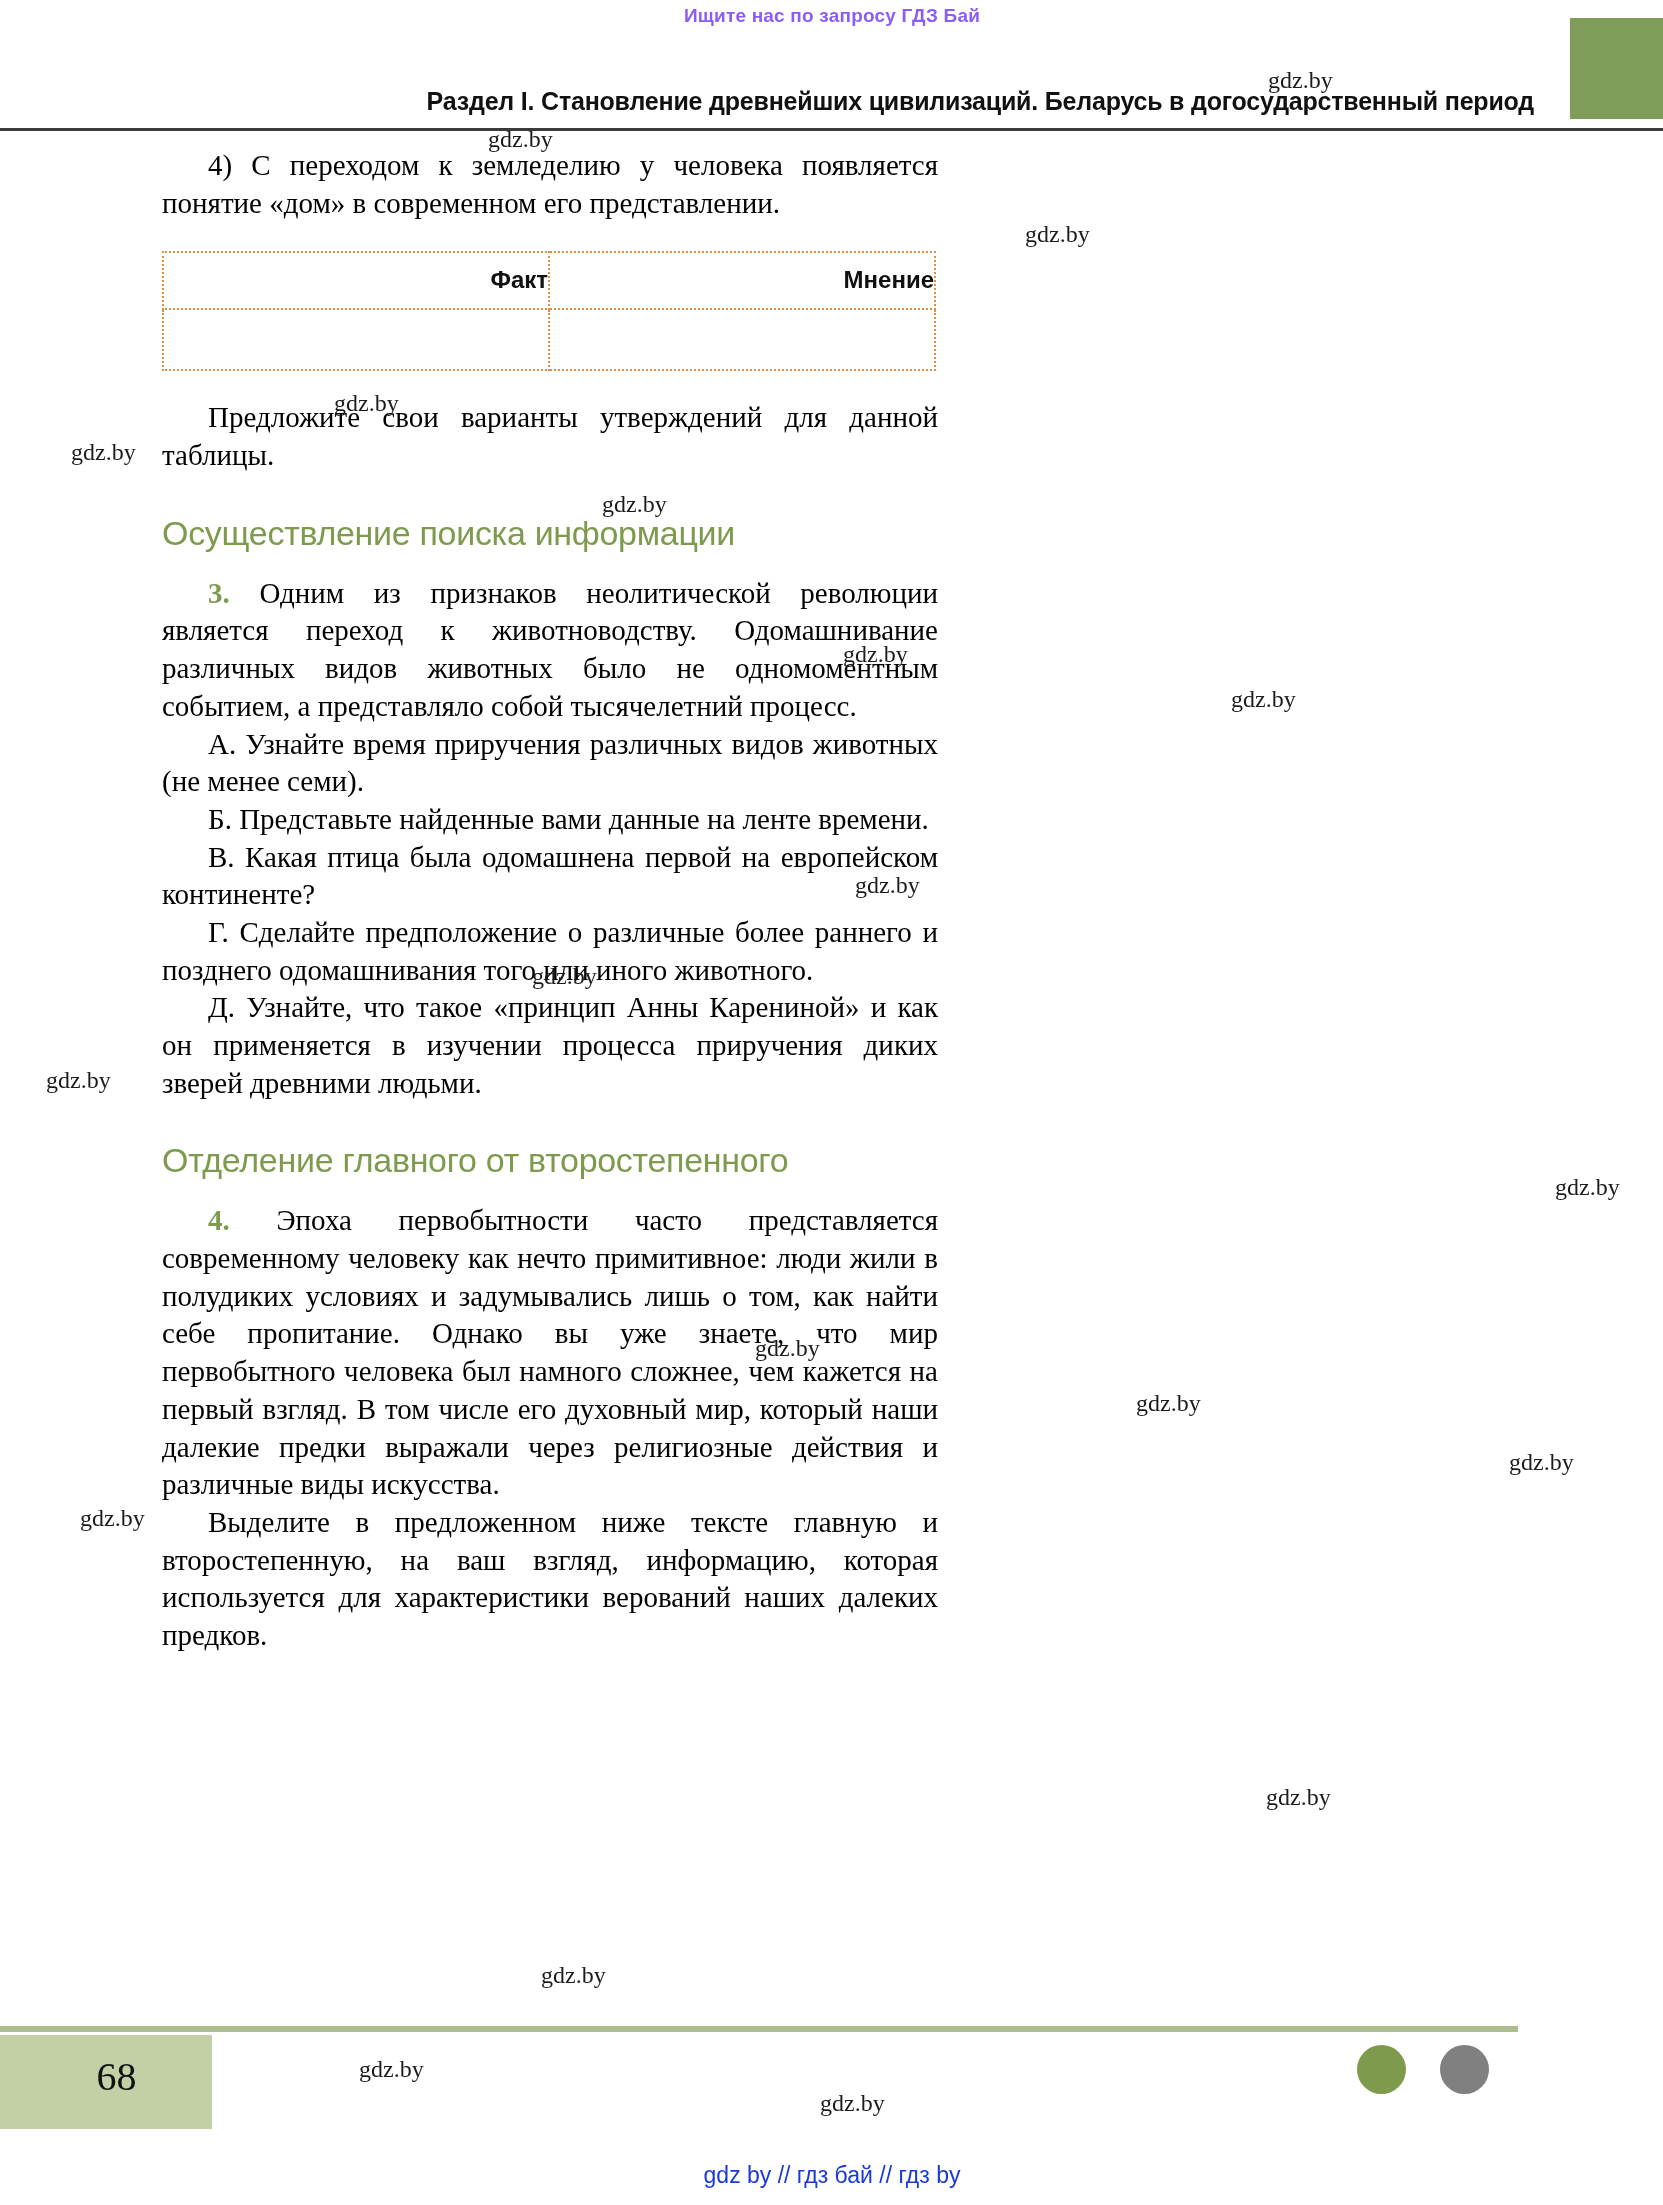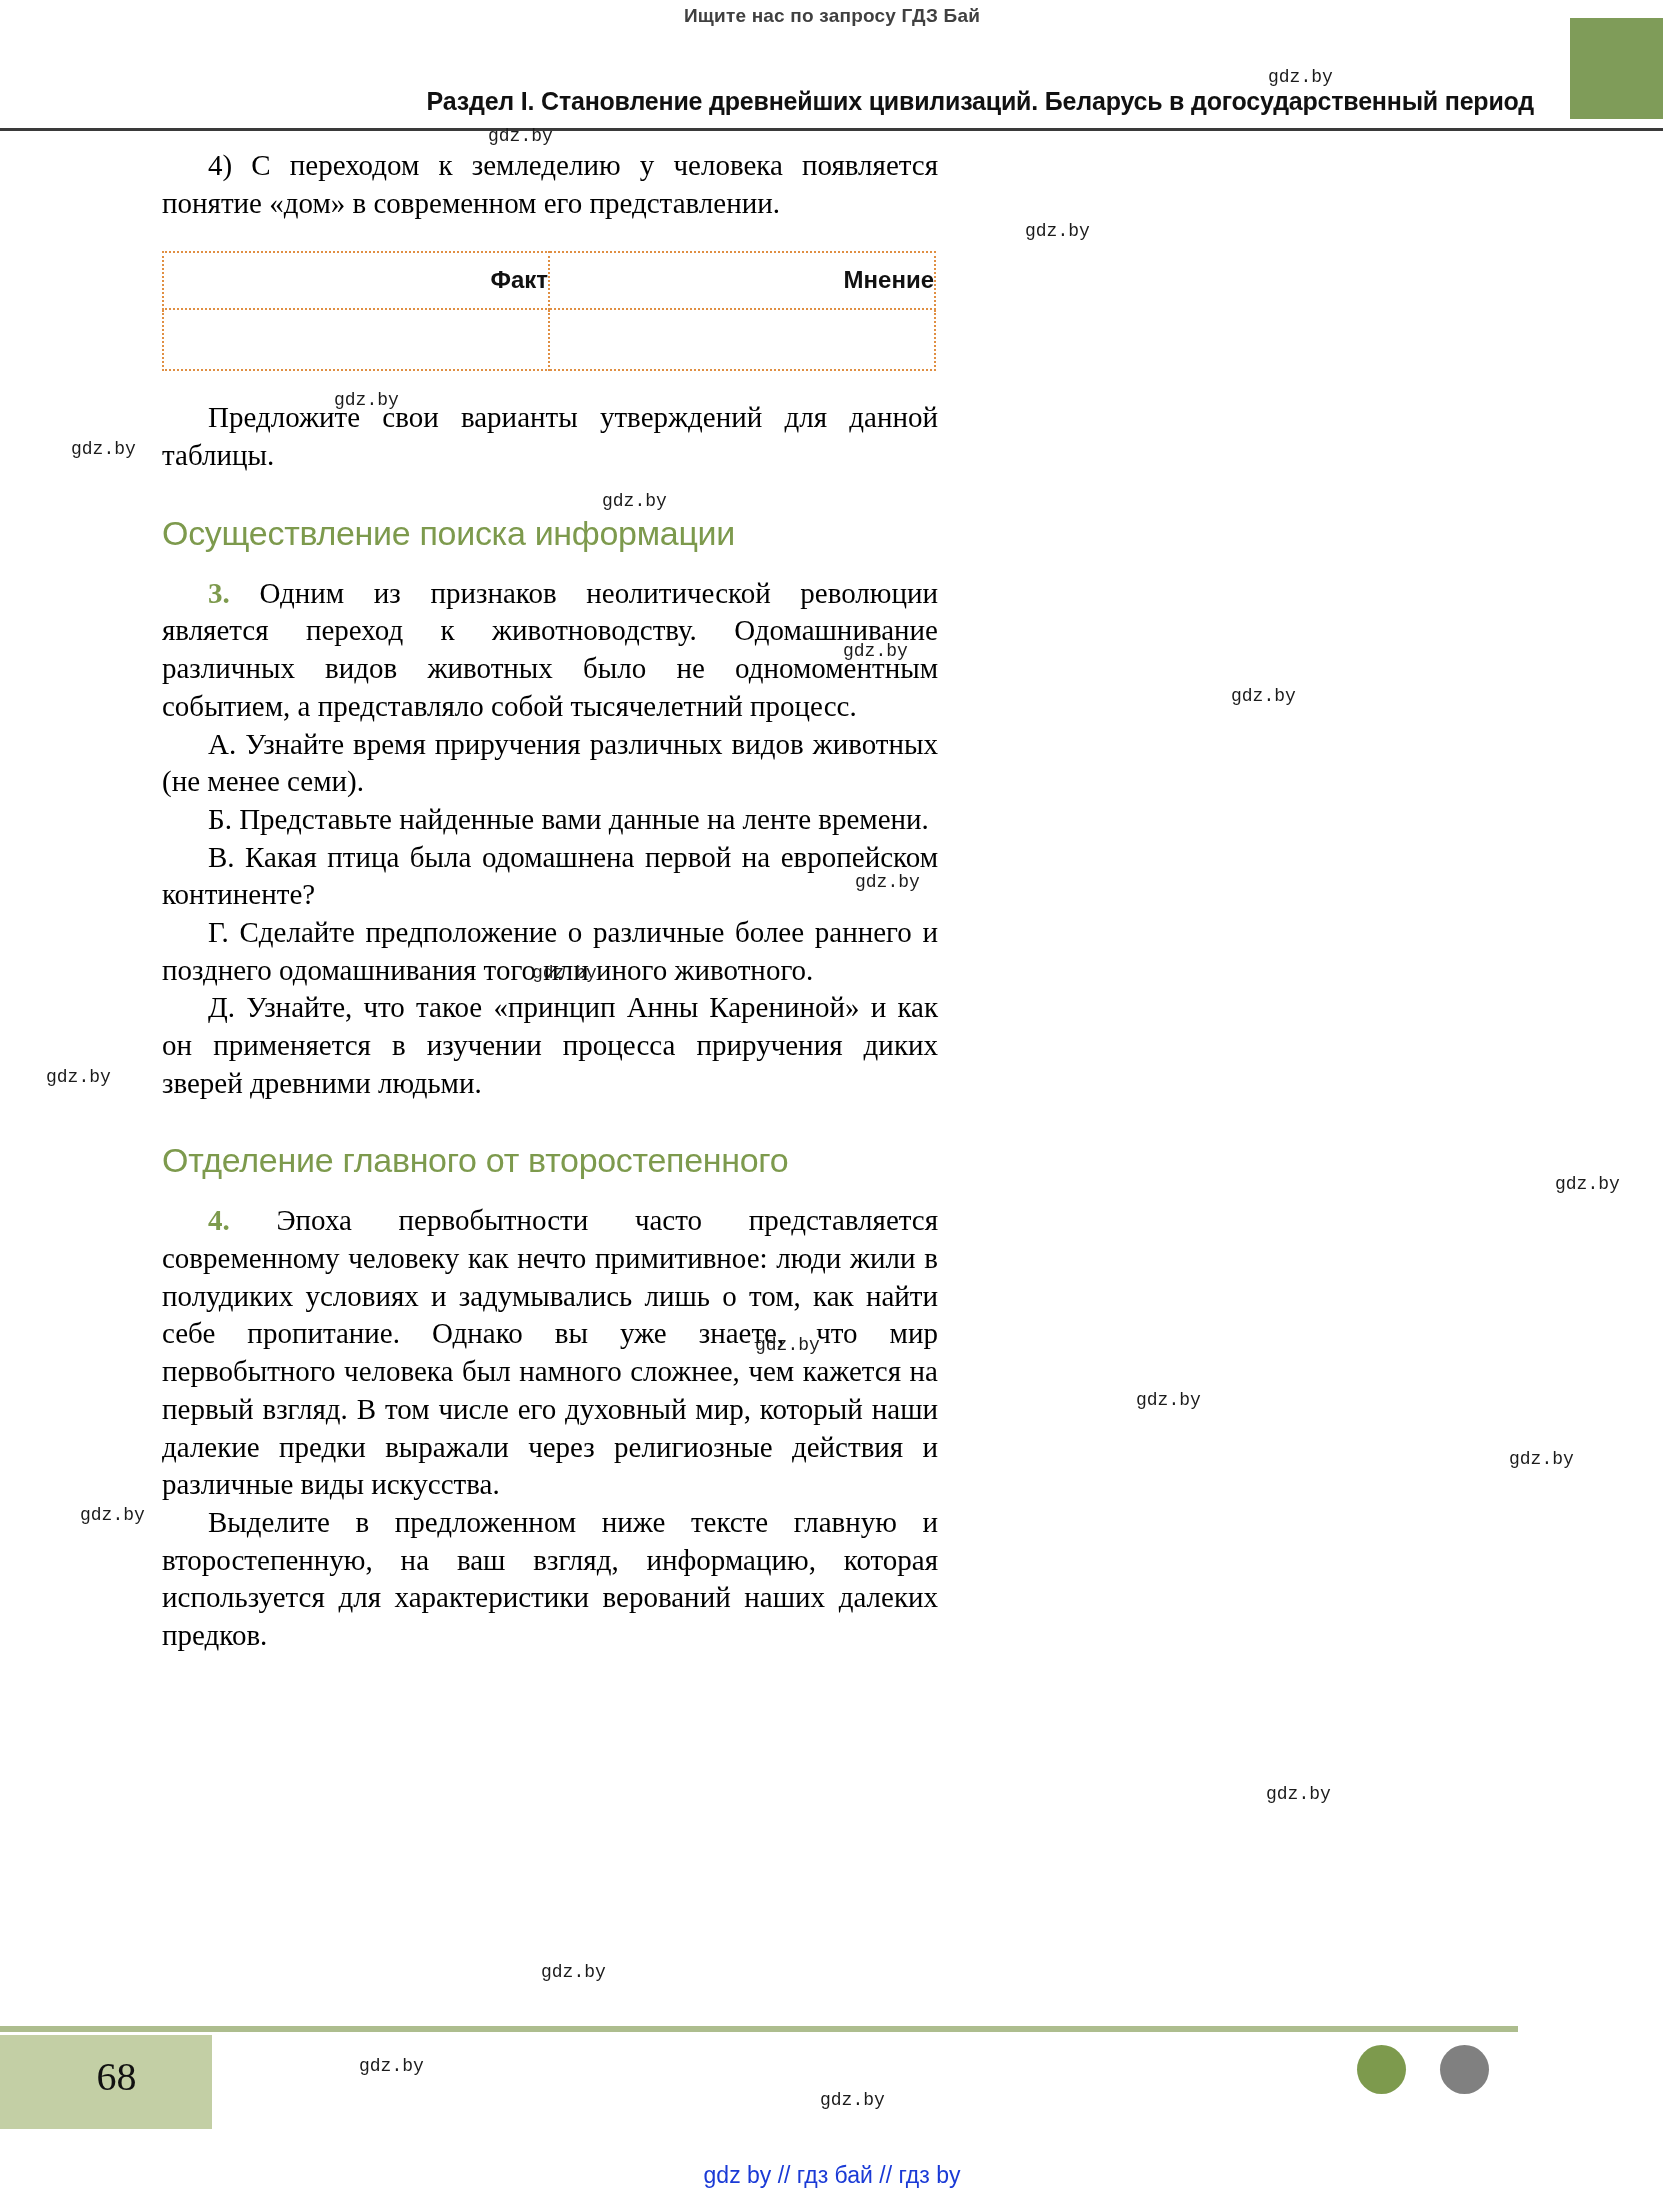--- a/index.html
+++ b/index.html
@@ -16,21 +16,21 @@
     font-family: "Liberation Serif", "DejaVu Serif", serif;
   }
 
   
   .promo {
     position: absolute;
     top: 5px;
     left: 0;
     width: 1664px;
     text-align: center;
-    color: #404040;
+    color: #8b5cf6;
     font-family: "Liberation Sans", sans-serif;
     font-weight: bold;
     font-size: 19px;
     letter-spacing: 0.2px;
   }
 
   
   .side-tab {
     position: absolute;
     top: 18.4px;
@@ -159,22 +159,22 @@
     width: 1664px;
     text-align: center;
     color: #1a3ad6;
     font-family: "Liberation Sans", sans-serif;
     font-size: 23px;
   }
 
   
   .wm {
     position: absolute;
-    font-family: Liberation Mono, monospace;
-    font-size: 18px;
+    font-family: Liberation Serif, serif;
+    font-size: 24px;
     color: #1b1b1b;
     white-space: nowrap;
   }
 </style>
 </head>
 <body>
 
 <div class="page">
 
   <div class="promo">Ищите нас по запросу ГДЗ Бай</div>

